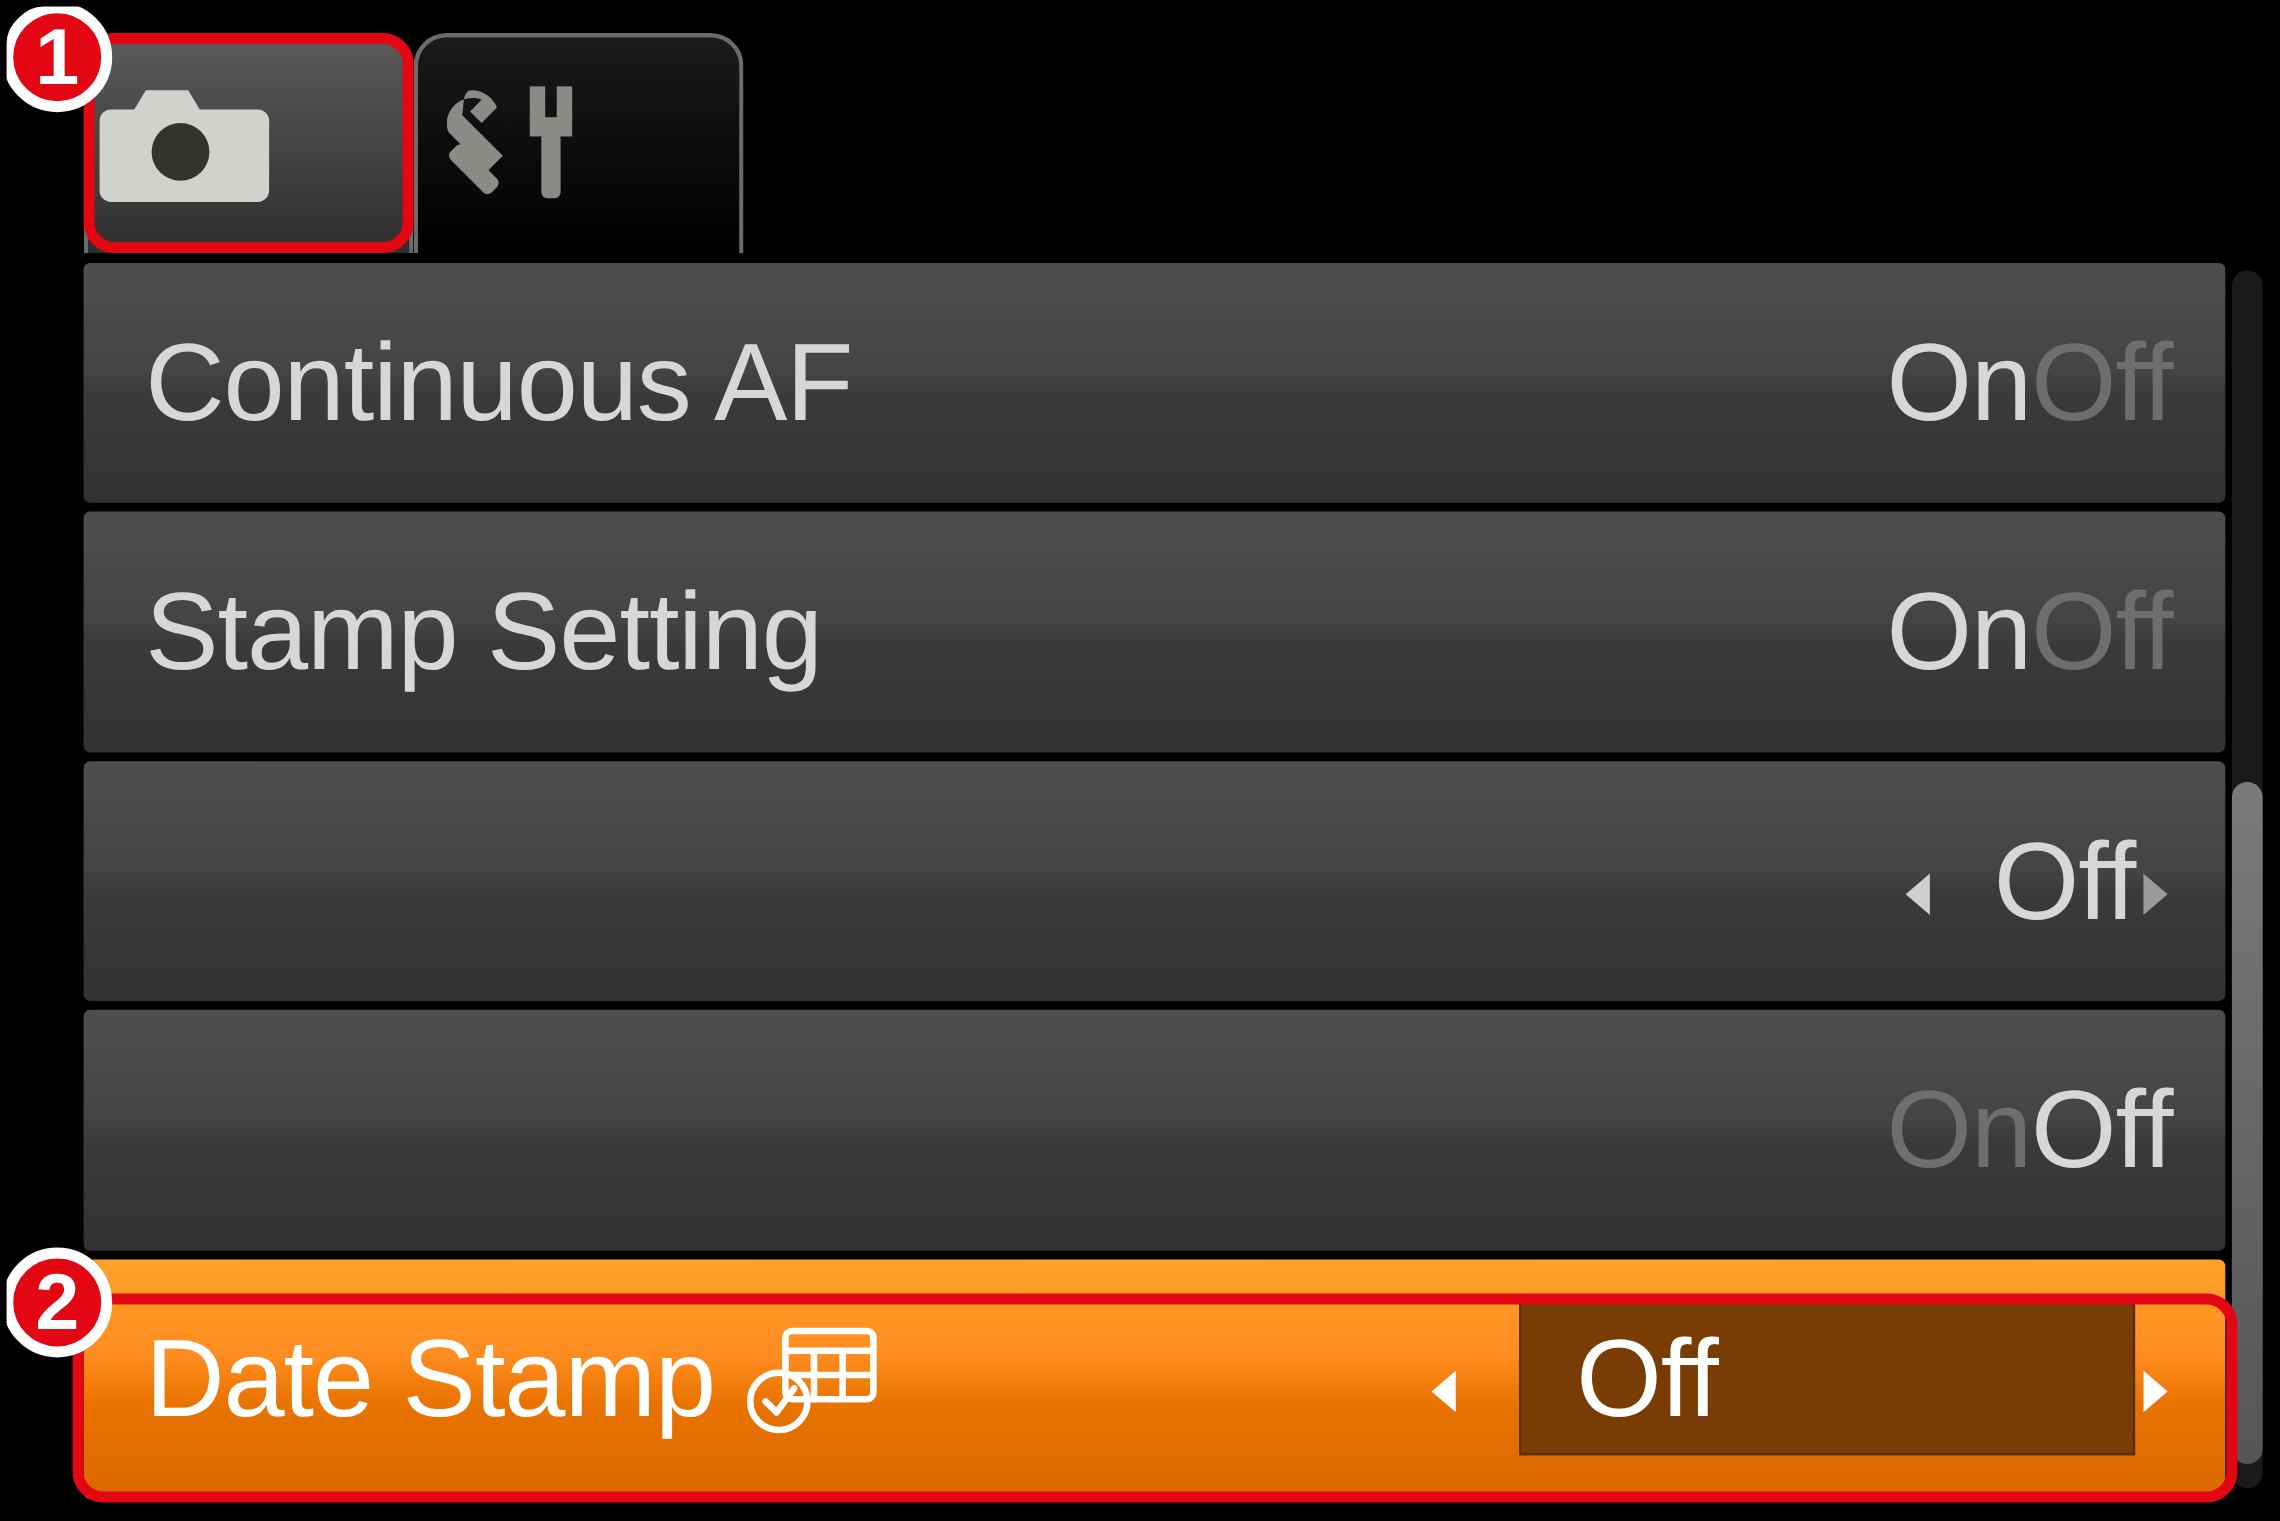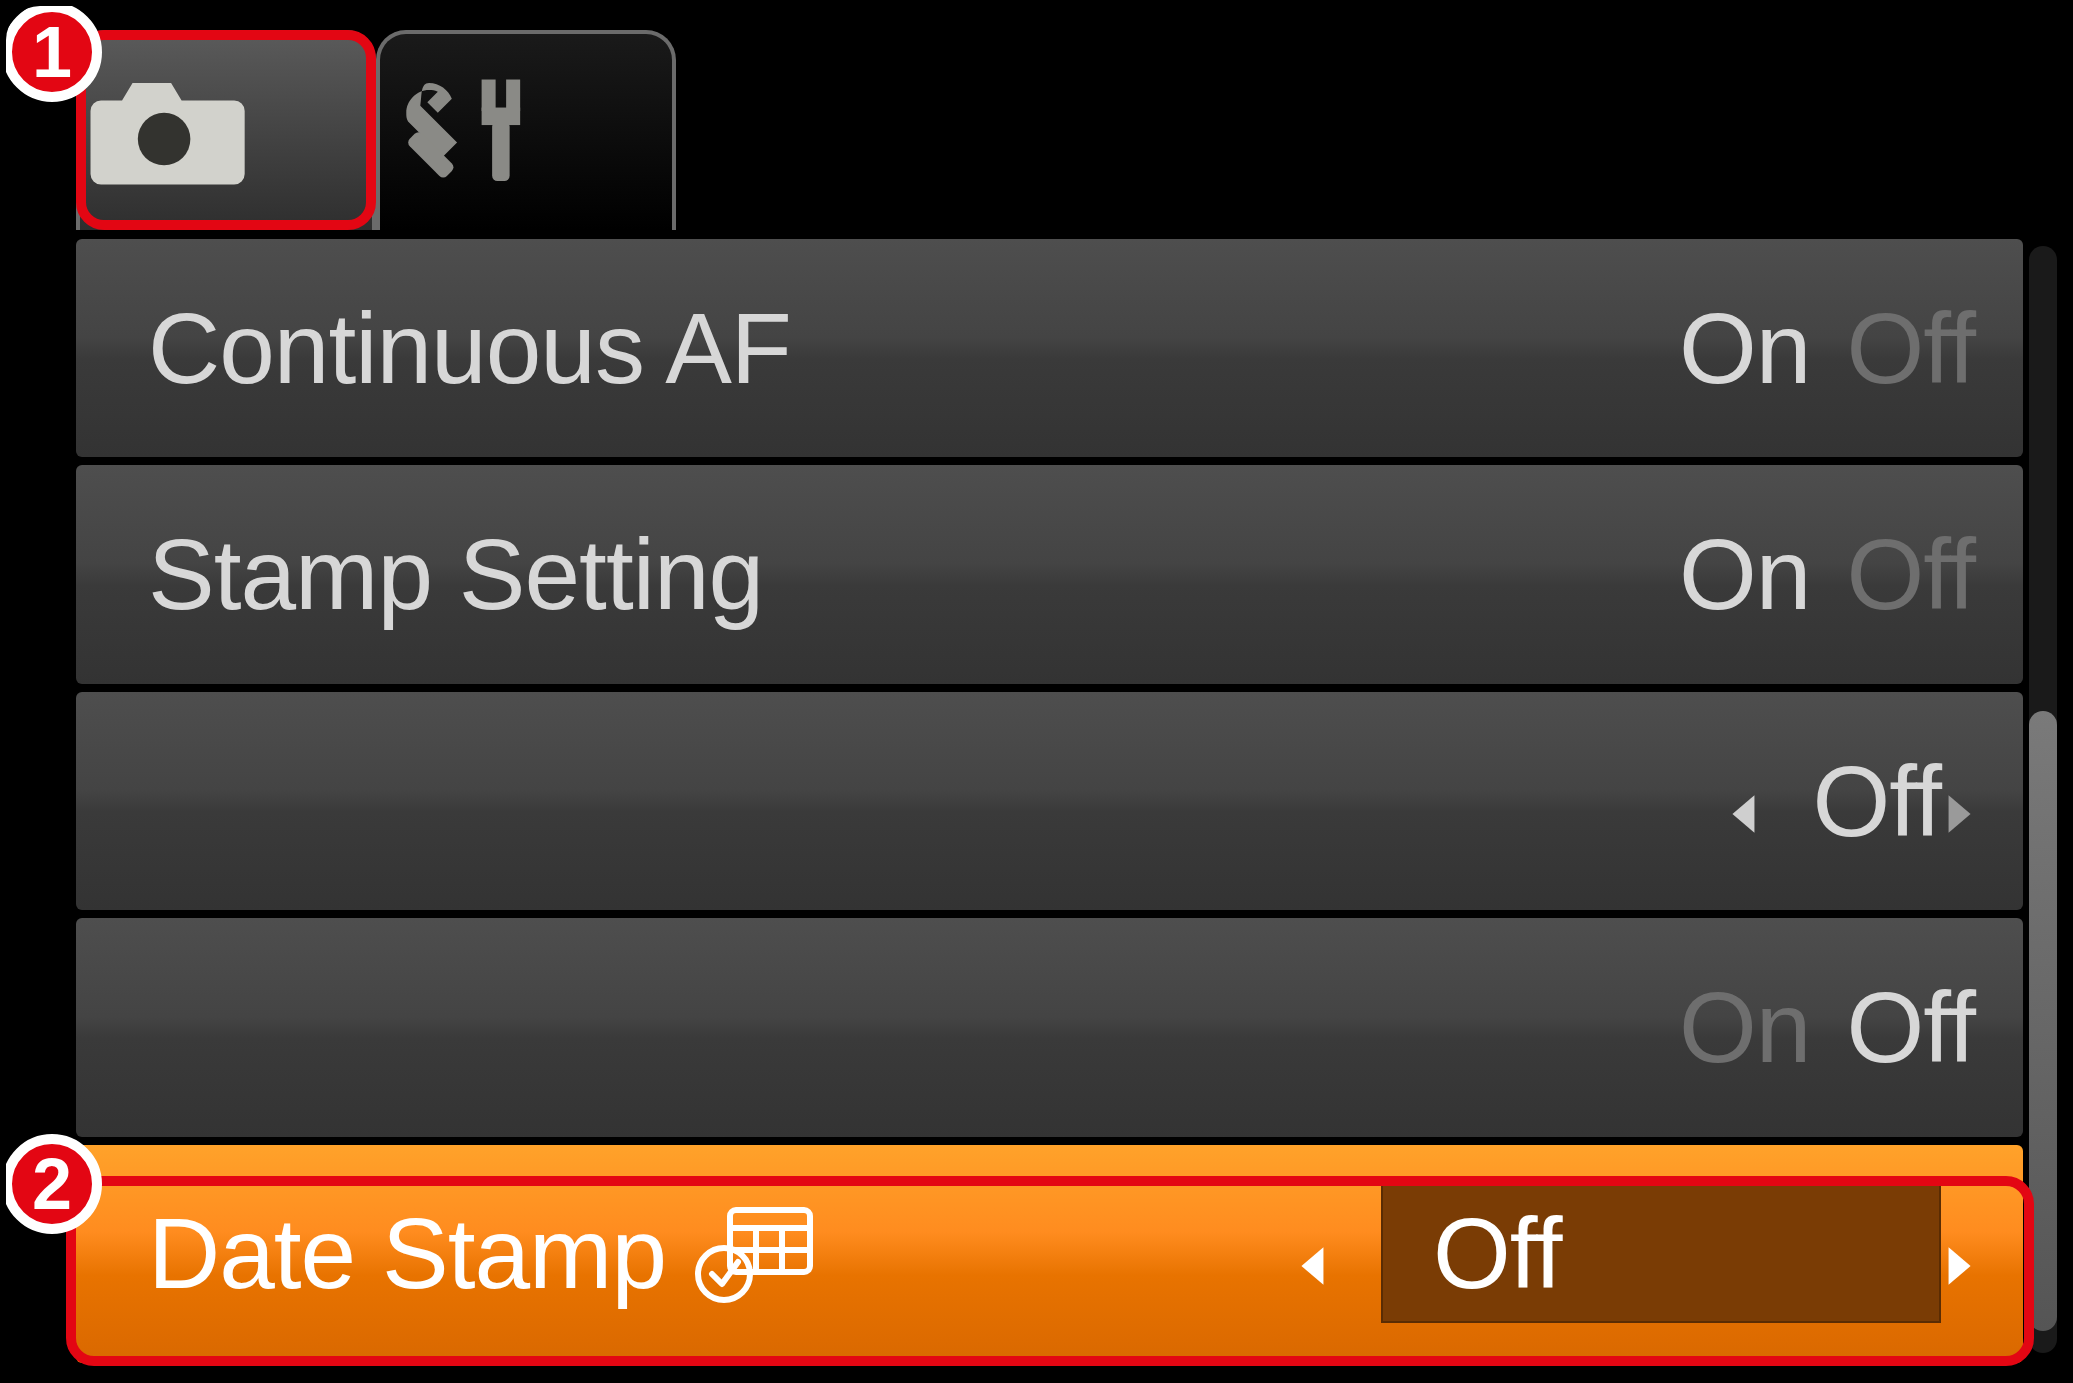--- a/index.html
+++ b/index.html
@@ -88,30 +88,30 @@
     display: flex;
     flex-direction: column;
     gap: 8px;
   }
   .row {
     flex: 1;
     background: linear-gradient(#4e4e4e 0%, #444 45%, #3a3a3a 55%, #333 100%);
     border-radius: 6px;
     display: flex;
     align-items: center;
-    padding: 0 48px 0 72px;
+    padding: 0 48px 0 56px;
     color: #d7d7d7;
     font-size: 100px;
     font-weight: 400;
     letter-spacing: -1px;
     position: relative;
   }
   .row .label { flex: 0 0 auto; white-space: nowrap; }
   .row .spacer { flex: 1; }
-  .row .opt-on, .row .opt-off { margin-left: 36px; }
+  .row .opt-on, .row .opt-off { }
   .opt-dim { color: #6e6e6e; }
   .selector {
     display: flex;
     align-items: center;
     gap: 30px;
     min-width: 0;
   }
   .tri { color:#cfcfcf; }
   .tri.left  { margin-right: 20px; }
   .tri.right { margin-left: auto; color:#9a9a9a; }

